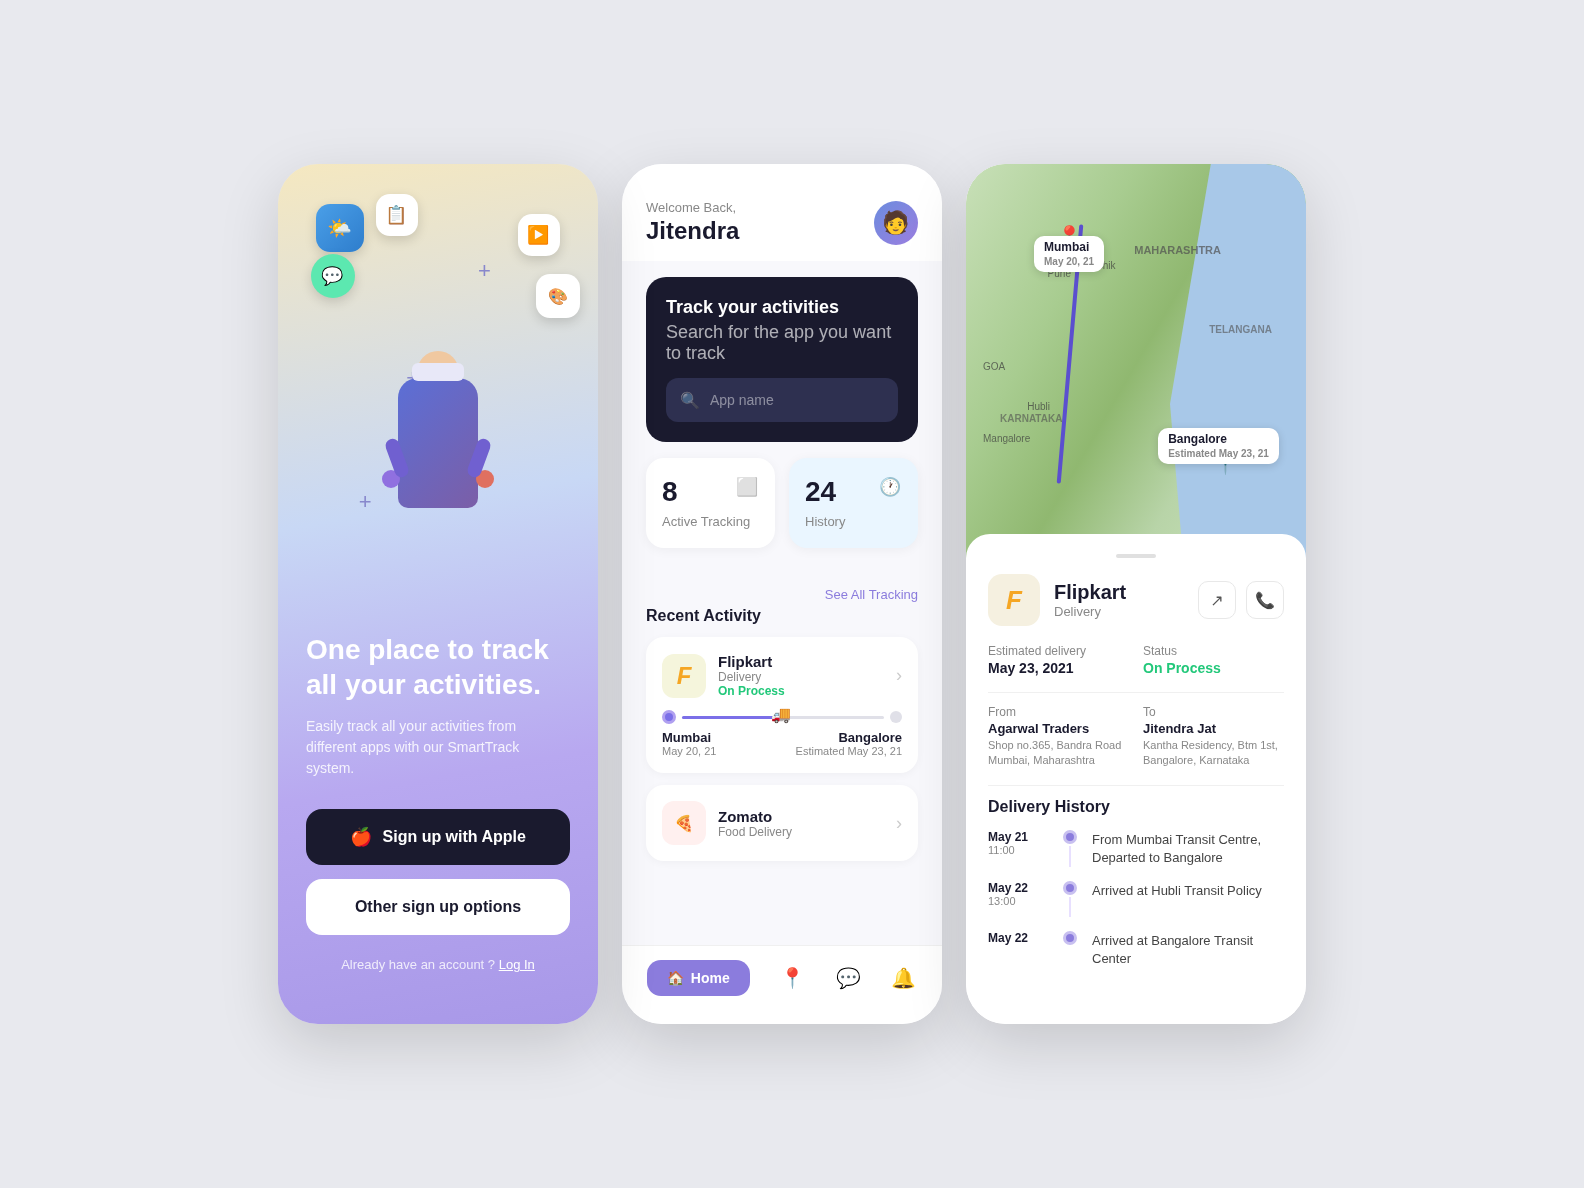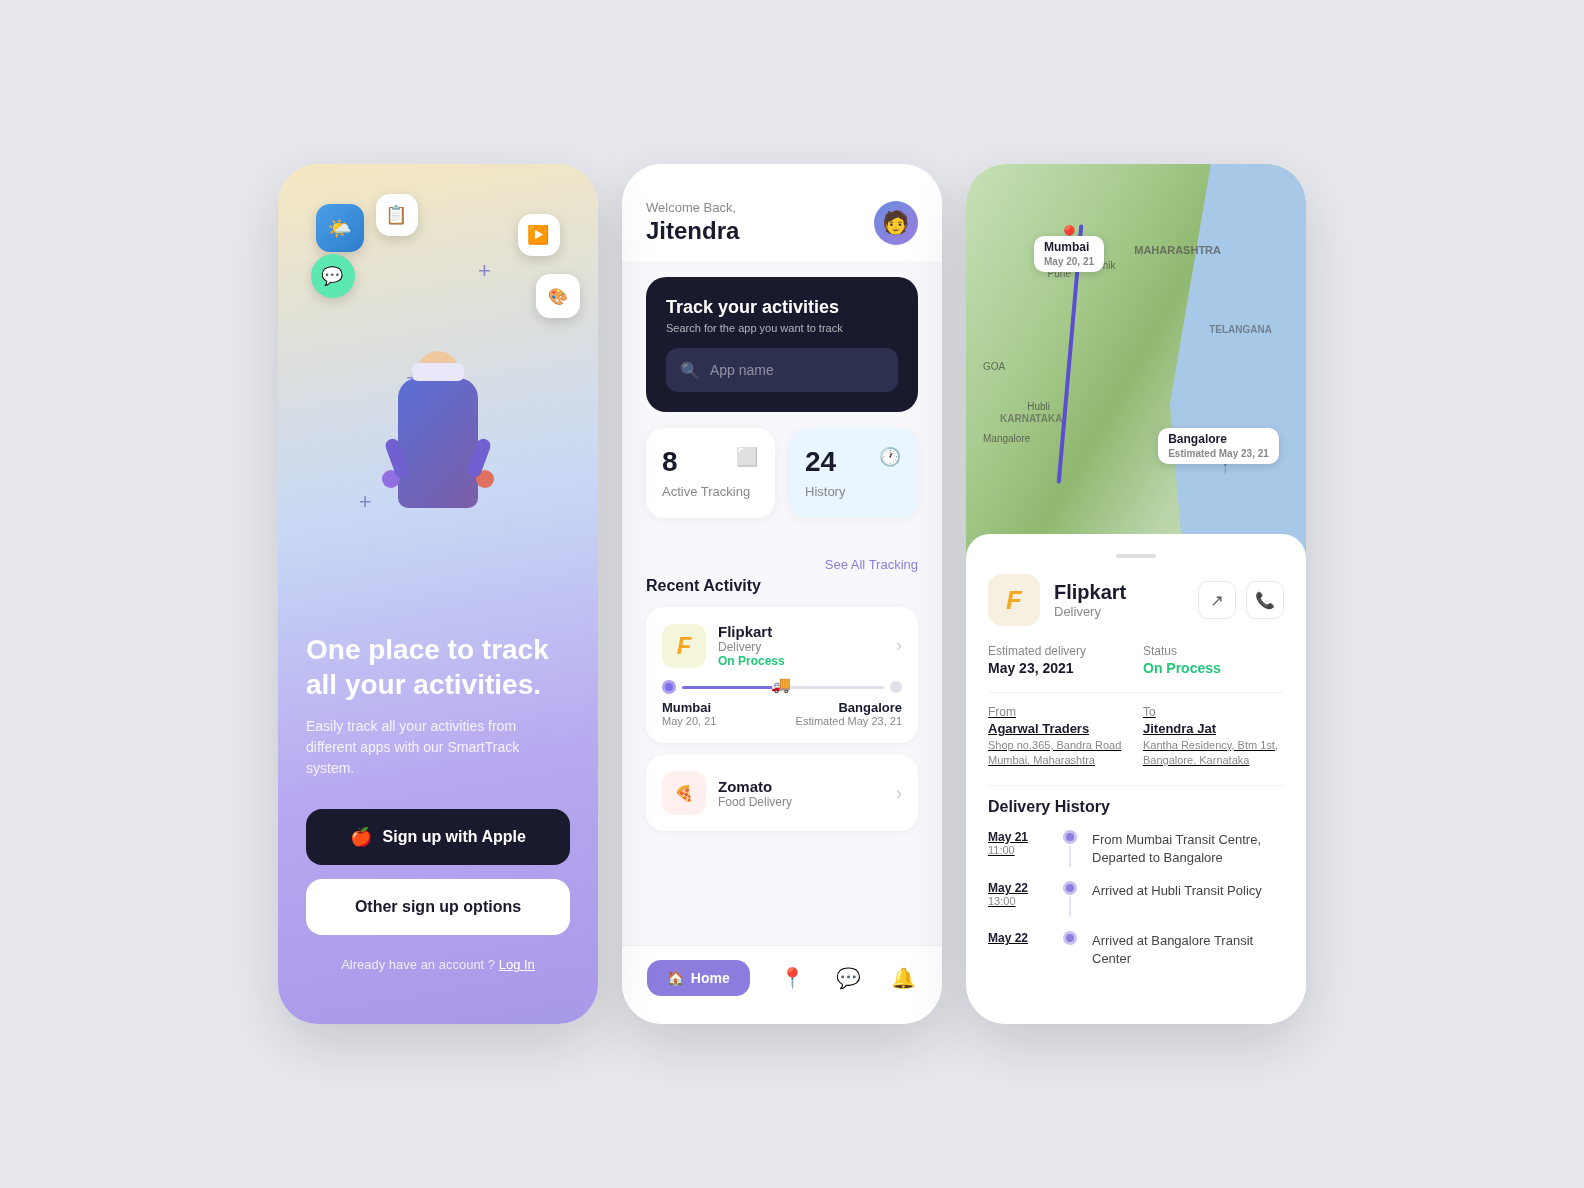--- a/index.html
+++ b/index.html
@@ -206,21 +206,21 @@
       border-radius: 20px;
       padding: 20px;
       color: white;
     }
     .track-card-title {
       font-size: 18px;
       font-weight: 700;
       margin-bottom: 4px;
     }
     .track-card-sub {
-      font-size: 11px;
+      font-size: 18px;
       color: rgba(255,255,255,0.65);
       margin-bottom: 14px;
     }
     .search-bar {
       background: #2e3050;
       border-radius: 12px;
       height: 44px;
       display: flex;
       align-items: center;
       gap: 10px;
@@ -524,21 +524,20 @@
       font-size: 14px;
       font-weight: 700;
       color: #1a1a2e;
     }
     .info-cell .info-value.green { color: #22c87a; }
     .address-grid {
       display: grid;
       grid-template-columns: 1fr 1fr;
       gap: 14px;
       margin-bottom: 16px;
-      text-decoration: underline;
     }
     .addr-cell label {
       font-size: 12px;
       color: #888;
       display: block;
       margin-bottom: 2px;
     }
     .addr-cell .addr-value {
       font-size: 13px;
       font-weight: 700;
@@ -558,21 +557,20 @@
     }
     .history-item {
       display: flex;
       gap: 14px;
       margin-bottom: 14px;
       position: relative;
     }
     .history-left {
       width: 60px;
       flex-shrink: 0;
-      text-decoration: underline;
     }
     .history-date { font-size: 12px; font-weight: 700; color: #1a1a2e; }
     .history-time { font-size: 11px; color: #888; }
     .history-dot-col {
       display: flex;
       flex-direction: column;
       align-items: center;
       width: 16px;
       flex-shrink: 0;
     }

